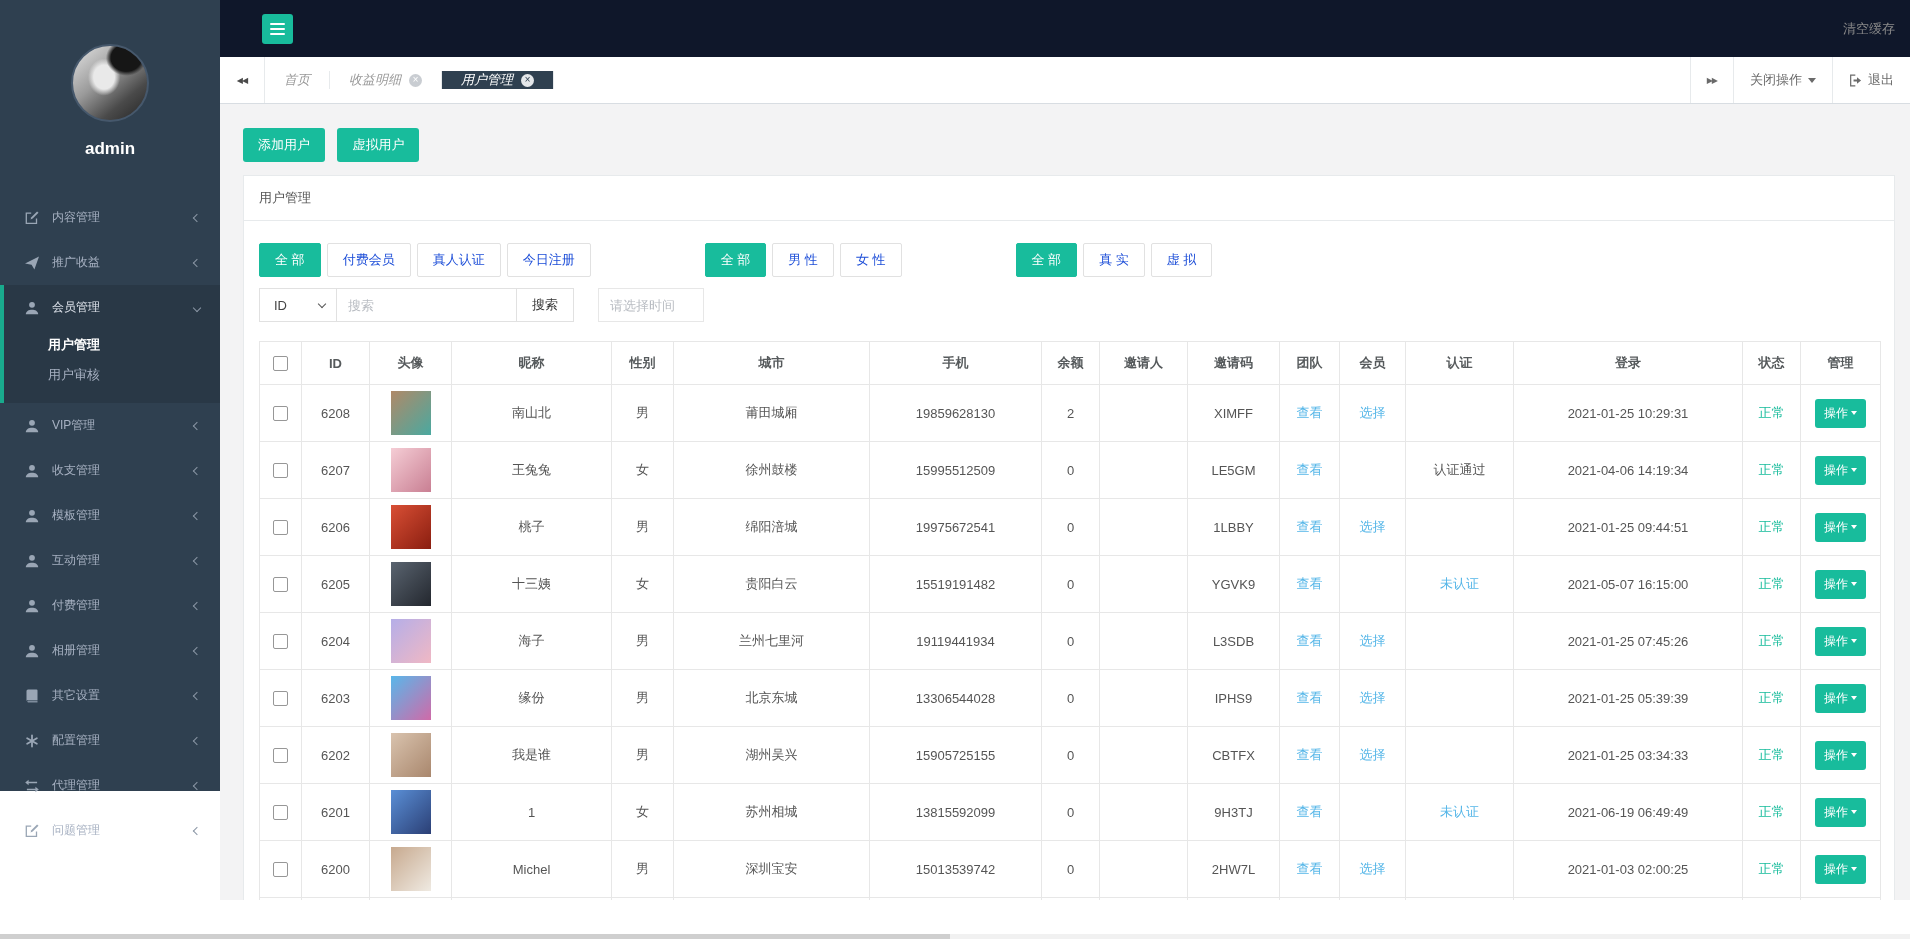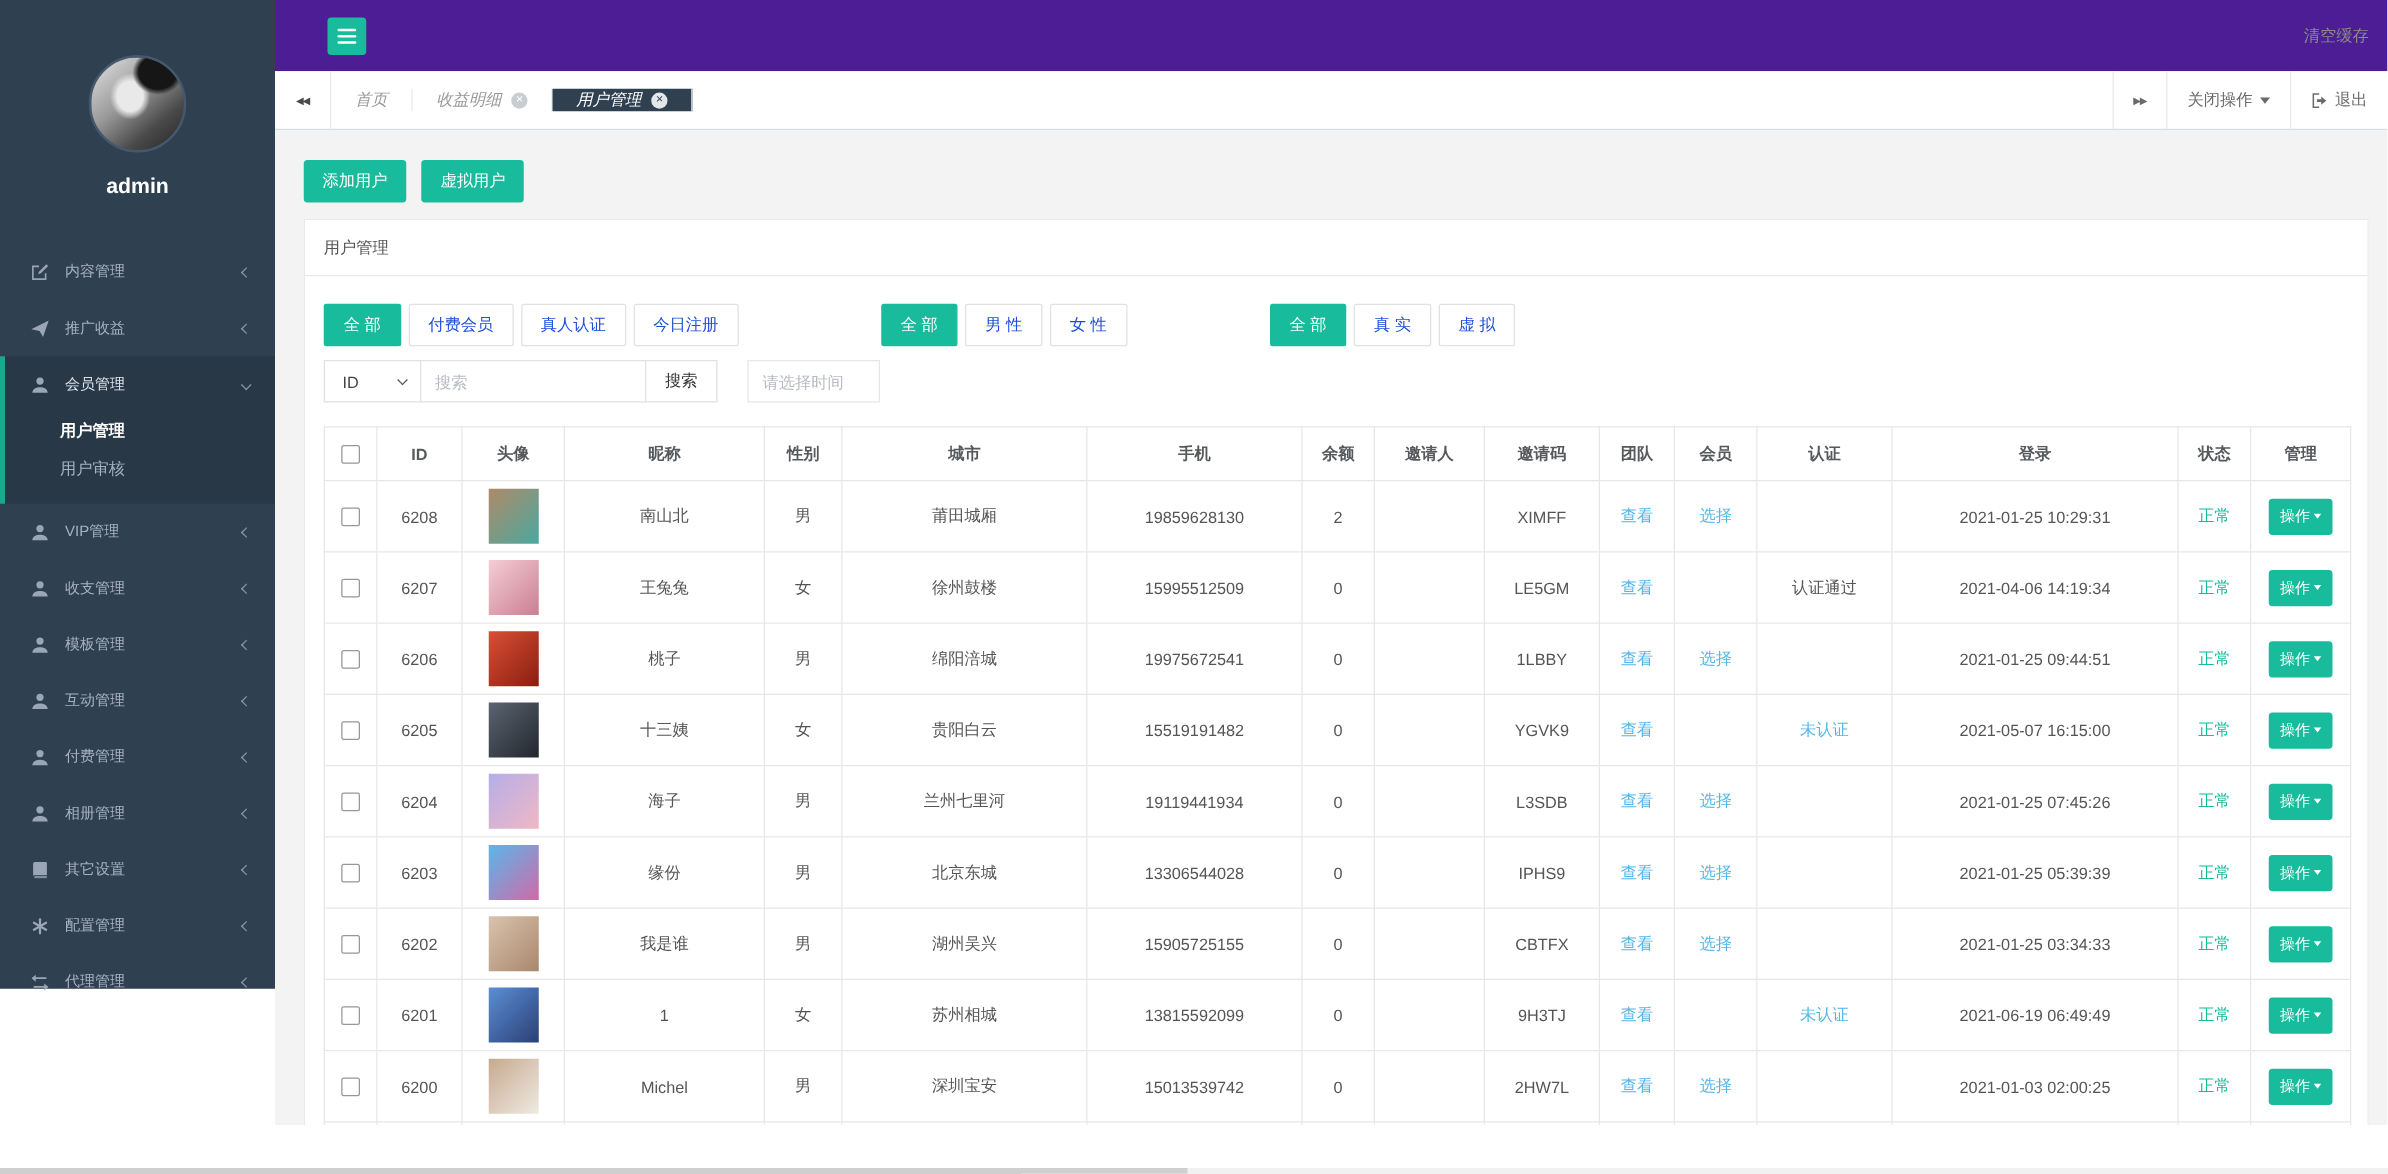--- a/index.html
+++ b/index.html
@@ -27,21 +27,21 @@
     transform:rotate(135deg); flex:none; }
   .chev.down { transform:rotate(45deg); }
   .menu-section.active { background:#293846; border-left:4px solid var(--accent-dark,#19aa8d); padding-bottom:13px; }
   .menu-section.active .menu-item { padding-left:21px; color:#dfe4ec; }
   .submenu-item { height:30px; line-height:30px; padding-left:44px; color:#a7b1c2;
     font-size:13px; text-align:left; cursor:pointer; }
   .submenu-item.active { color:#fff; font-weight:700; }
 
   
   .main { margin-left:220px; }
-  .topbar { height:57px; background:#4c1d95; display:flex; align-items:center;
+  .topbar { height:57px; background:#0f172a; display:flex; align-items:center;
     justify-content:space-between; padding:0 15px 0 42px; }
   .hamburger { width:31px; height:30px; background:var(--accent,#18bc9c); border-radius:3px;
     display:flex; flex-direction:column; justify-content:center; align-items:center; gap:3px;
     cursor:pointer; border:none; }
   .hamburger span { display:block; width:15px; height:2px; background:#fff; border-radius:1px; }
   .clear-cache { color:#8a8a8a; font-size:13px; cursor:pointer; }
 
   .tabbar { height:47px; background:#fff; border-bottom:1px solid #d8dde2;
     display:flex; align-items:stretch; }
   .tab-nav { width:45px; display:flex; align-items:center; justify-content:center;
@@ -234,20 +234,30 @@
         <span class="mi-label">配置管理</span>
         <span class="chev"></span>
       </div>
       <div class="menu-item">
         <span class="mi-icon">
           <svg width="14" height="14" viewBox="0 0 14 14">
             <path fill="currentColor" d="M3.6.7L.2 3.5l3.4 2.8V4.2h8.5V2.8H3.6zM10.4 7.7l3.4 2.8-3.4 2.8v-2.1H1.9V9.8h8.5z"></path>
           </svg>
         </span>
         <span class="mi-label">代理管理</span>
+        <span class="chev"></span>
+      </div>
+      <div class="menu-item">
+        <span class="mi-icon">
+          <svg width="14" height="14" viewBox="0 0 14 14">
+            <path fill="none" stroke="currentColor" stroke-width="1.3" d="M11.5 7.6v4.7H1.3V2.1H6.2"></path>
+            <path fill="currentColor" d="M13.5 1.8L12.1.4 6.3 6.2l-.8 2.2 2.2-.8z"></path>
+          </svg>
+        </span>
+        <span class="mi-label">问题管理</span>
         <span class="chev"></span>
       </div>
     </nav>
 </aside>
 
 <div class="main">
 
   <div class="topbar">
     <button class="hamburger">
       <span></span>

